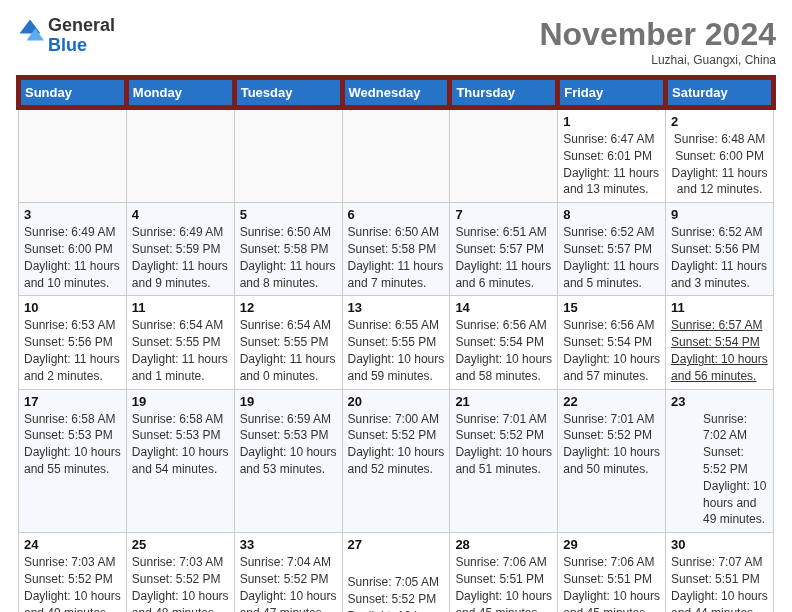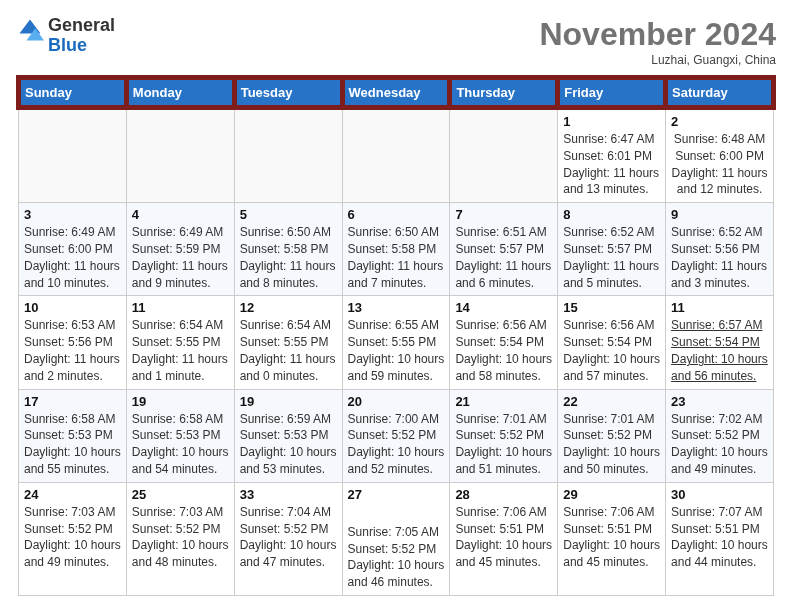--- a/index.html
+++ b/index.html
@@ -261,21 +261,21 @@
 Daylight: 10 hours and 51 minutes.</div>
         </td>
         <td>
           <span class="day-num">22</span>
           <div class="day-info" style="white-space: pre-line;">Sunrise: 7:01 AM
 Sunset: 5:52 PM
 Daylight: 10 hours and 50 minutes.</div>
         </td>
         <td>
           <span class="day-num">23</span>
-          <div class="day-info" style="white-space: pre-line;">Sunrise: 7:02 AM
+          <div class="day-info" style="white-space: pre-line; margin-left: 32px;">Sunrise: 7:02 AM
 Sunset: 5:52 PM
 Daylight: 10 hours and 49 minutes.</div>
         </td>
       </tr>
       <tr>
         <td>
           <span class="day-num">24</span>
           <div class="day-info" style="white-space: pre-line;">Sunrise: 7:03 AM
 Sunset: 5:52 PM
 Daylight: 10 hours and 49 minutes.</div>

